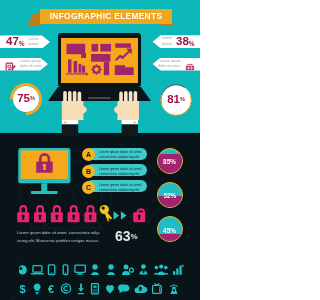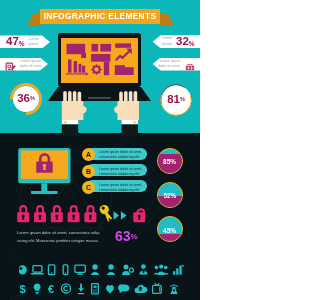--- a/index.html
+++ b/index.html
@@ -6,21 +6,21 @@
   html,body { width:200px; height:300px; overflow:hidden; }
   body { font-family:"Liberation Sans", sans-serif; }
   #page { position:relative; width:200px; height:300px; overflow:hidden; background:#0bb7b8; }
   .abs { position:absolute; }
 
   
   #banner-tail-l { left:27px; top:14px; width:14px; height:12px;
       background:#bd7c15; clip-path:polygon(6px 0, 14px 0, 14px 12px, 0 12px); }
   #banner-tail-r { left:160px; top:14px; width:14px; height:12px;
       background:#bd7c15; clip-path:polygon(0 0, 8px 0, 14px 12px, 0 12px); }
-  #banner-main { left:40px; top:9px; width:120px; height:15px; background:#f0a61f;
+  #banner-main { left:40px; top:9px; width:132px; height:15px; background:#f0a61f;
       display:flex; align-items:center; justify-content:center; }
   #banner-title { color:#fff; font-size:8.4px; font-weight:bold; letter-spacing:0.3px;
       line-height:1; white-space:nowrap; }
 
   
   .arrow-l { background:#fff; height:13px; display:flex; align-items:center;
       clip-path:polygon(0 0, calc(100% - 8px) 0, 100% 50%, calc(100% - 8px) 100%, 0 100%); }
   .arrow-r { background:#fff; height:13px; display:flex; align-items:center;
       clip-path:polygon(8px 0, 100% 0, 100% 100%, 8px 100%, 0 50%); }
   .pct-big { color:#9d1244; font-weight:bold; font-size:11.5px; line-height:1; }
@@ -70,21 +70,21 @@
   .pcircle .lbl { position:absolute; left:0; right:0; text-align:center;
       color:#fff; font-weight:bold; font-size:6.4px; line-height:1; }
   #pc0 { left:156.5px; top:14.7px; }  #pc0 .fill { height:78%; } #pc0 .lbl { top:10.5px; }
   #pc1 { left:156.8px; top:48.8px; }  #pc1 .fill { height:47%; } #pc1 .lbl { top:10.5px; }
   #pc2 { left:156.5px; top:83.3px; }  #pc2 .fill { height:32%; } #pc2 .lbl { top:10.5px; }
   #lockmon { left:16.6px; top:14px; }
   #bgpattern { left:0; top:0; }
 
   
   #para { position:absolute; left:17px; top:96px; color:#c2c7ca; font-size:4.1px; line-height:1.85; }
-  #bigpct { position:absolute; left:115px; top:96px; color:#d946ef; font-weight:bold; font-size:14px; line-height:1; }
+  #bigpct { position:absolute; left:115px; top:96px; color:#e5e5e5; font-weight:bold; font-size:14px; line-height:1; }
   #bigpct-sym { font-size:8px; vertical-align:2px; }
   #lockrow { left:17px; top:70px; }
   #icongrid { left:19px; top:131px; }
 </style>
 </head>
 <body>
 
 <div id="page">
 
   <div class="abs" id="banner-tail-l"></div>
@@ -363,21 +363,21 @@
       <div class="fill"></div>
       <div class="lbl">45%</div>
     </div>
   </div>
 
   <div class="abs donut-wrap" id="donut1">
     <svg width="32" height="32" viewBox="0 0 32 32">
       <circle cx="16" cy="16" r="14.6" fill="none" stroke="#f5a81c" stroke-width="2.8" stroke-dasharray="68.8 22.9" transform="rotate(-90 16 16) scale(-1,1) translate(-32,0)"></circle>
       <circle cx="16" cy="16" r="13" fill="#ffffff"></circle>
     </svg>
-    <span class="donut-val"><span>36</span><span class="donut-sym">%</span></span>
+    <span class="donut-val"><span>75</span><span class="donut-sym">%</span></span>
   </div>
   <div class="abs donut-wrap" id="donut2">
     <svg width="32" height="32" viewBox="0 0 32 32">
       <circle cx="16" cy="16" r="15.2" fill="#ffffff"></circle>
       <circle cx="16" cy="16" r="15.2" fill="none" stroke="#3f4b52" stroke-width="0.9" stroke-dasharray="38 57.5" transform="rotate(160 16 16)"></circle>
       <circle cx="16" cy="16" r="15.2" fill="none" stroke="#f0b33c" stroke-width="0.9" stroke-dasharray="57.5 38" transform="rotate(-20 16 16)"></circle>
     </svg>
     <span class="donut-val"><span>81</span><span class="donut-sym">%</span></span>
   </div>
 
@@ -426,21 +426,21 @@
     </span>
     <span class="ltxt">
       <span>Lorem ipsum</span><br><span>dolor sit amet.</span>
     </span>
   </div>
 
   <div class="abs arrow-r" id="sr1">
     <span class="ltxt tr">
       <span>Lorem</span><br><span>ipsum</span>
     </span>
-    <span class="pct-big"><span>32</span><span class="pct-sym">%</span></span>
+    <span class="pct-big"><span>38</span><span class="pct-sym">%</span></span>
   </div>
 
   <div class="abs arrow-r" id="sr2">
     <span class="ltxt tr">
       <span>Lorem ipsum</span><br><span>dolor sit amet.</span>
     </span>
     <span class="ico" id="ico-globe">
       <svg viewBox="0 0 24 24" width="10" height="10">
         <circle cx="12" cy="12" r="10.5" fill="#b02a63"></circle>
         <path d="M12 1.5 C7 6 7 18 12 22.5 M12 1.5 C17 6 17 18 12 22.5 M1.5 12 H22.5 M3.4 6 H20.6 M3.4 18 H20.6" fill="none" stroke="#ffffff" stroke-width="1.5"></path>

